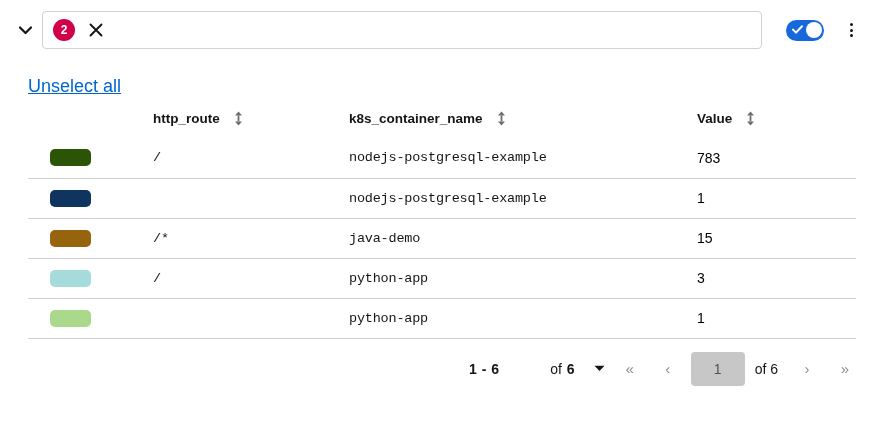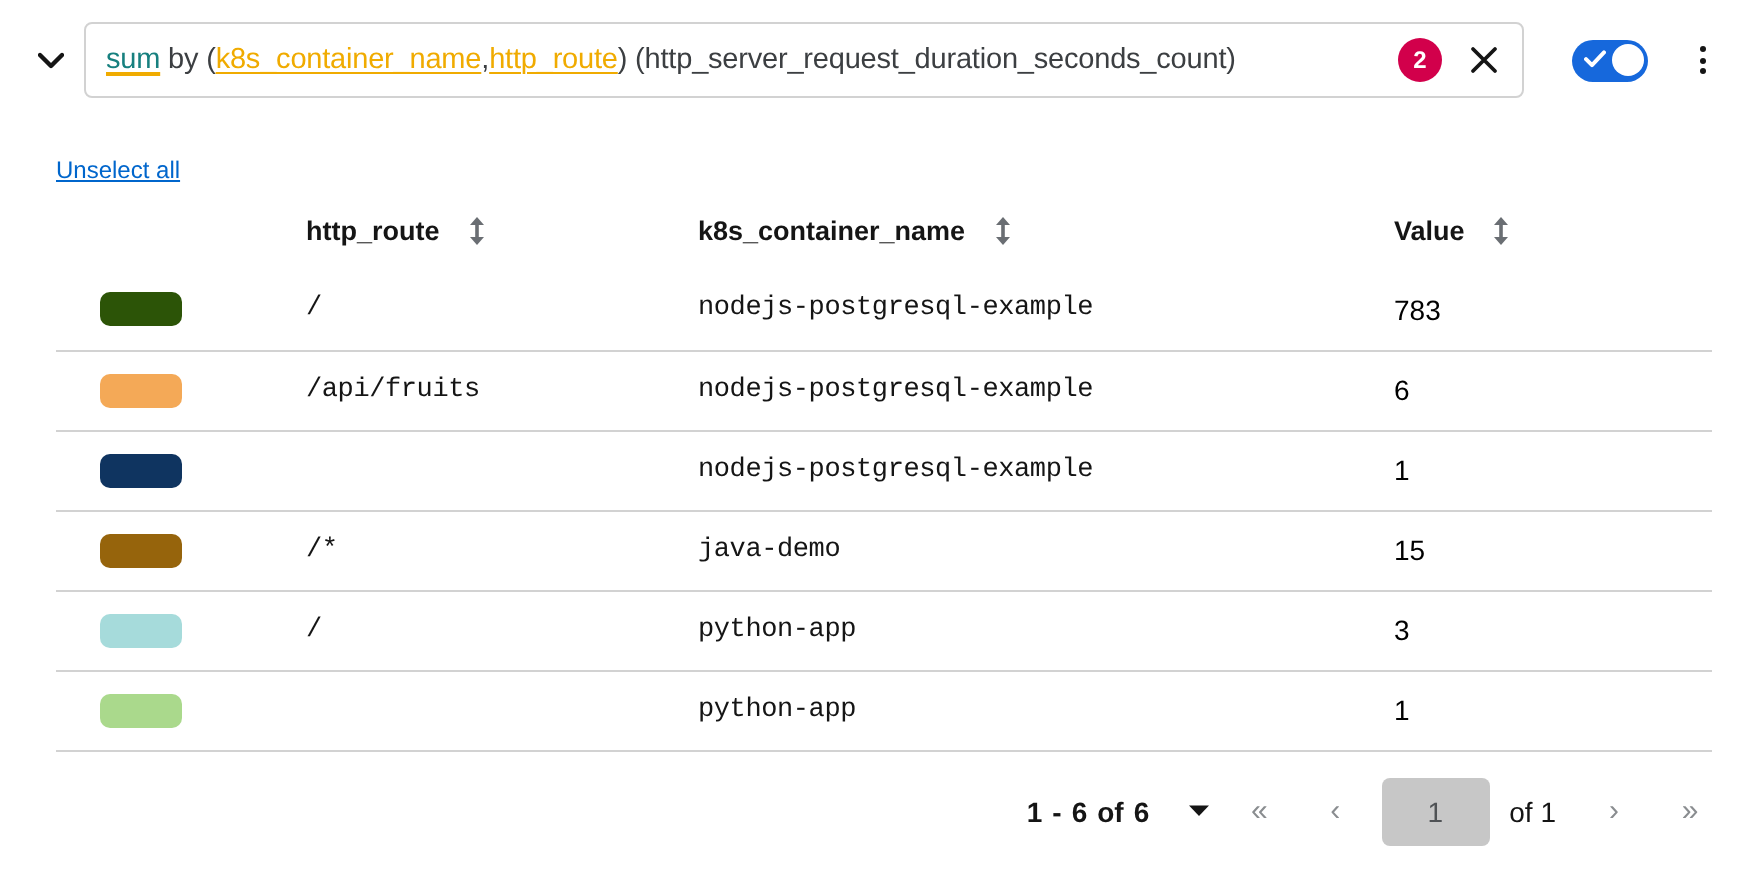--- a/index.html
+++ b/index.html
@@ -100,21 +100,21 @@
     margin-left: 12px;
     cursor: pointer;
   }
   .kebab i { width: 3px; height: 3px; border-radius: 50%; background: #151515; display: block; }
 
   
   .link-row {
     padding: 16px 0 6px 28px;
   }
   .unselect-link {
-    font-size: 12px;
+    font-size: 18px;
     color: #0066cc;
     text-decoration: underline;
     cursor: pointer;
     display: inline-block;
   }
 
   
   .table-wrap { padding: 0 22px 0 28px; }
   table { width: 100%; border-collapse: collapse; table-layout: fixed; }
 
@@ -169,21 +169,21 @@
     padding: 12px 14px 0 0;
     height: 48px;
   }
   .page-summary {
     font-size: 14px;
     color: #151515;
     display: flex; align-items: center; gap: 5px;
     margin-right: 14px;
   }
   .page-summary b { font-weight: 700; }
-  .page-summary .of { font-weight: 700; }
+  .page-summary .of { font-weight: 400; margin-left: 46px; }
   .caret-btn {
     width: 22px; height: 22px;
     display: flex; align-items: center; justify-content: center;
     cursor: pointer;
   }
   .nav-btn {
     width: 38px; height: 34px;
     display: flex; align-items: center; justify-content: center;
     color: #8a8d90;
     font-size: 15px;
@@ -213,21 +213,20 @@
 
 <div class="querybar">
 
   <div class="expand-toggle">
     <svg width="13" height="9" viewBox="0 0 13 9" aria-hidden="true">
       <path d="M1 1.5 L6.5 7 L12 1.5" stroke="#151515" stroke-width="2.2" fill="none" stroke-linecap="round" stroke-linejoin="round"></path>
     </svg>
   </div>
 
   <div class="query-input">
-    <div class="query-text"><span class="tok-fn">sum</span><span class="tok-kw"> by </span><span class="tok-punct">(</span><span class="tok-label">k8s_container_name</span><span class="tok-punct">,</span><span class="tok-label">http_route</span><span class="tok-punct">)</span><span class="tok-plain"> (http_server_request_duration_seconds_count)</span></div>
 
     <div class="count-badge">2</div>
 
     <div class="clear-btn">
       <svg width="14" height="14" viewBox="0 0 14 14" aria-hidden="true">
         <path d="M1.5 1.5 L12.5 12.5 M12.5 1.5 L1.5 12.5" stroke="#151515" stroke-width="1.9" stroke-linecap="round"></path>
       </svg>
     </div>
   </div>
 
@@ -302,28 +301,20 @@
       <tr>
         <td>
             <span class="swatch" style="background: rgb(44, 84, 7);"></span>
           </td>
         <td class="mono">/</td>
         <td class="mono">nodejs-postgresql-example</td>
         <td class="val">783</td>
       </tr>
       <tr>
         <td>
-            <span class="swatch" style="background: rgb(244, 169, 87);"></span>
-          </td>
-        <td class="mono">/api/fruits</td>
-        <td class="mono">nodejs-postgresql-example</td>
-        <td class="val">6</td>
-      </tr>
-      <tr>
-        <td>
             <span class="swatch" style="background: rgb(15, 52, 96);"></span>
           </td>
         <td class="mono"></td>
         <td class="mono">nodejs-postgresql-example</td>
         <td class="val">1</td>
       </tr>
       <tr>
         <td>
             <span class="swatch" style="background: rgb(150, 100, 12);"></span>
           </td>
@@ -361,16 +352,16 @@
   </div>
   <div class="caret-btn">
     <svg width="11" height="7" viewBox="0 0 11 7" aria-hidden="true">
       <path d="M0.5 0.8 L5.5 6 L10.5 0.8 Z" fill="#151515"></path>
     </svg>
   </div>
 
   <button class="nav-btn">«</button>
   <button class="nav-btn">‹</button>
   <div class="page-box">1</div>
-  <span class="of-total">of 1</span>
+  <span class="of-total">of 6</span>
   <button class="nav-btn">›</button>
   <button class="nav-btn">»</button>
 </div>
 
 </body></html>

